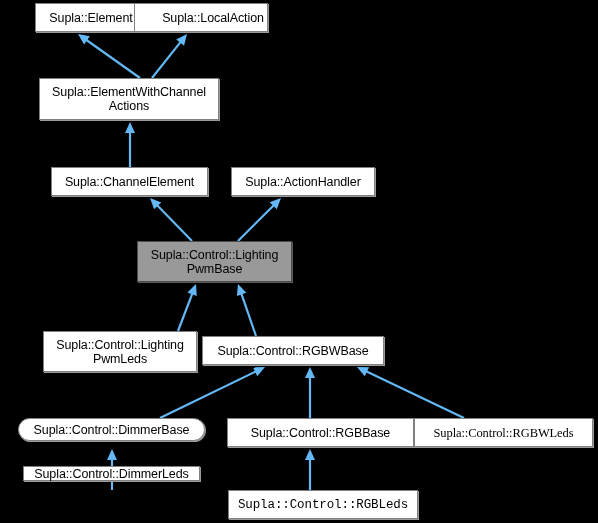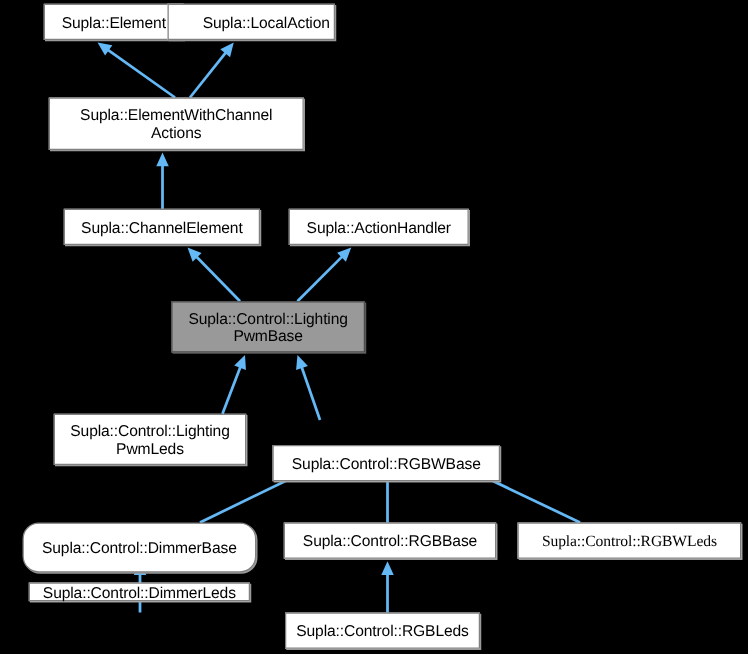--- a/index.html
+++ b/index.html
@@ -103,27 +103,27 @@
         <line x1="112" y1="490" x2="112" y2="458.5" stroke="#63b8f5" stroke-width="2.2"></line>
         <polygon points="112,449 117,460 107,460" fill="#63b8f5"></polygon>
       </g>
       <g>
         <line x1="310" y1="490" x2="310" y2="458.5" stroke="#63b8f5" stroke-width="2.2"></line>
         <polygon points="310,449 315,460 305,460" fill="#63b8f5"></polygon>
       </g>
     </svg>
 <div class="node" style="left: 3px; top: 3px; width: 112px; height: 29px; margin-left: 32px;"><span class="node-label">Supla::Element</span></div>
     <div class="node" style="left: 134px; top: 3px; width: 134px; height: 29px; padding-left: 24px;"><span class="node-label">Supla::LocalAction</span></div>
-    <div class="node" style="left: 39px; top: 78px; width: 204px; height: 42px;"><span class="node-label">Supla::ElementWithChannel
+    <div class="node" style="left: 39px; top: 78px; width: 180px; height: 42px;"><span class="node-label">Supla::ElementWithChannel
 Actions</span></div>
     <div class="node" style="left: 231px; top: 167px; width: 144px; height: 29px;"><span class="node-label">Supla::ActionHandler</span></div>
     <div class="node" style="left: 51px; top: 167px; width: 157px; height: 29px;"><span class="node-label">Supla::ChannelElement</span></div>
     <div class="node highlight" style="left: 137px; top: 241px; width: 155px; height: 41px;"><span class="node-label">Supla::Control::Lighting
 PwmBase</span></div>
     <div class="node" style="left: 43px; top: 331px; width: 154px; height: 41px;"><span class="node-label">Supla::Control::Lighting
 PwmLeds</span></div>
-    <div class="node" style="left: 218px; top: 336px; width: 182px; height: 29px; margin-top: 20px;"><span class="node-label">Supla::Control::RGBWBase</span></div>
-    <div class="node" style="left: 18px; top: 418px; width: 187px; height: 40px; border-radius: 13px;"><span class="node-label">Supla::Control::DimmerBase</span></div>
-    <div class="node" style="left: 227px; top: 418px; width: 170px; height: 29px;"><span class="node-label">Supla::Control::RGBBase</span></div>
+    <div class="node" style="left: 202px; top: 336px; width: 182px; height: 29px;"><span class="node-label">Supla::Control::RGBWBase</span></div>
+    <div class="node" style="left: 18px; top: 418px; width: 187px; height: 23px; border-radius: 13px;"><span class="node-label">Supla::Control::DimmerBase</span></div>
+    <div class="node" style="left: 227px; top: 418px; width: 187px; height: 29px;"><span class="node-label">Supla::Control::RGBBase</span></div>
     <div class="node" style="left: 414px; top: 418px; width: 179px; height: 29px; font-family: Liberation Serif, serif;"><span class="node-label">Supla::Control::RGBWLeds</span></div>
     <div class="node" style="left: 23px; top: 466px; width: 177px; height: 15px;"><span class="node-label">Supla::Control::DimmerLeds</span></div>
-    <div class="node" style="left: 228px; top: 490px; width: 156px; height: 29px;"><span class="node-label">Supla::Control::RGBLeds</span></div>
+    <div class="node" style="left: 228px; top: 490px; width: 190px; height: 29px; font-family: Liberation Mono, monospace;"><span class="node-label">Supla::Control::RGBLeds</span></div>
   </div>
 
 </body></html>

